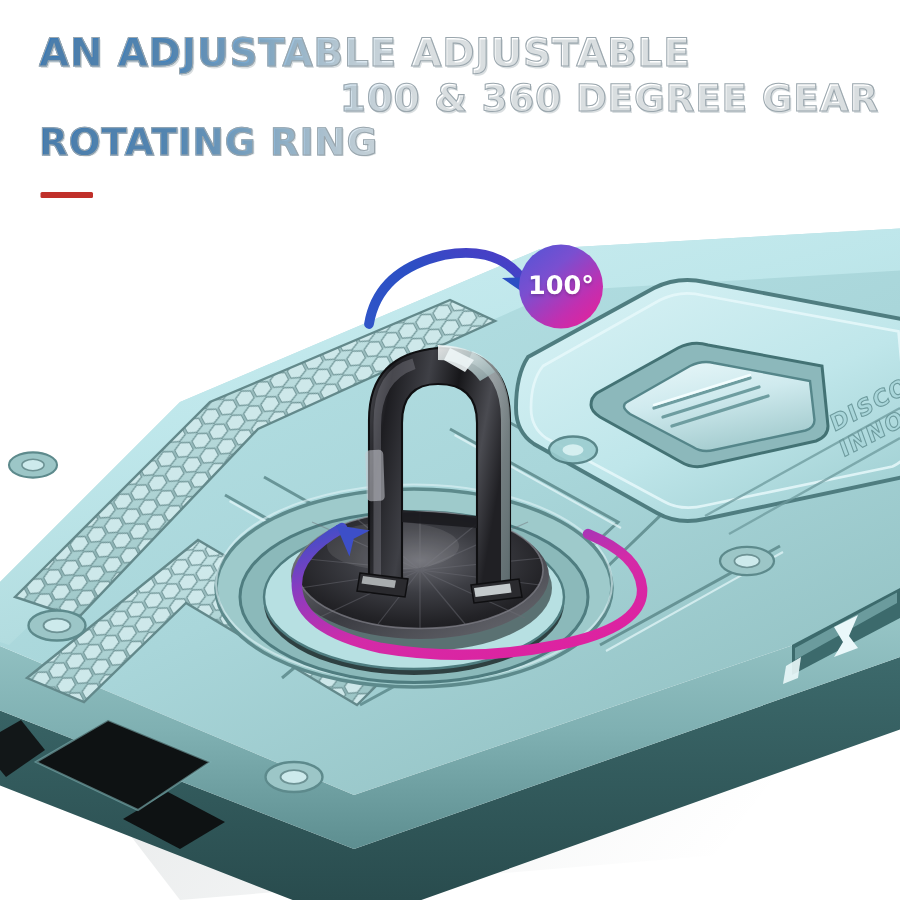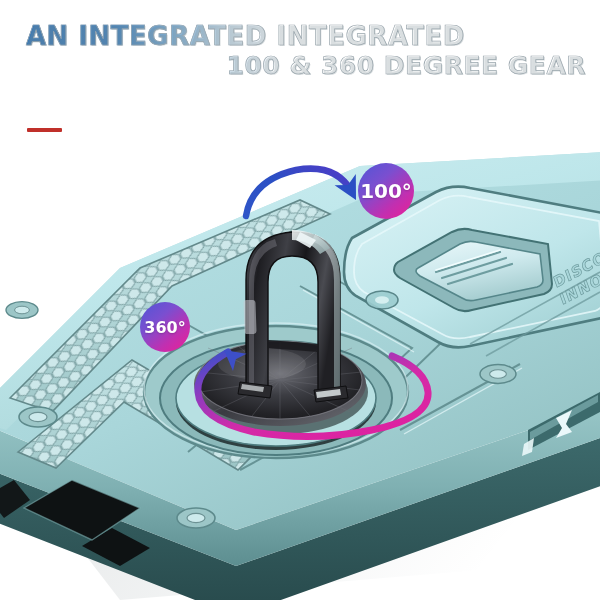--- a/index.html
+++ b/index.html
@@ -85,23 +85,23 @@
     color: #ffffff;
     font-family: "DejaVu Sans", sans-serif;
     font-weight: 700;
     display: flex;
     align-items: center;
     justify-content: center;
     z-index: 60;
     text-shadow: 0 1px 2px rgba(0,0,0,0.18);
   }
   #badge-100 {
-    left: 358px; top: 163px;
+    left: 346px; top: 163px;
     width: 56px; height: 56px;
-    font-size: 20px;
+    font-size: 17px;
   }
   #badge-360 {
     left: 140px; top: 302px;
     width: 50px; height: 50px;
     font-size: 16px;
   }
 
   
   .arrow-svg {
     position: absolute;
@@ -395,22 +395,22 @@
              Q 252 180 296 170
              Q 336 163 352 192" fill="none" stroke="url(#gTilt)" stroke-width="6.5" stroke-linecap="round"></path>
 
     <g transform="translate(356,200) rotate(152)">
       <path d="M 0 0 L -12 23 L 0 17 L 12 23 Z" fill="#2b4fc4"></path>
     </g>
   </svg>
 
   <div class="badge" id="badge-100">100°</div>
 
-  <div class="badge" id="badge-360">360°</div>
 
   <div id="headline">
-    <div class="hl-line l1">AN INTEGRATED INTEGRATED</div>
+    <div class="hl-line l1">AN ADJUSTABLE ADJUSTABLE</div>
     <div class="hl-line l2">100 &amp; 360 DEGREE GEAR</div>
+    <div class="hl-line l3">ROTATING RING</div>
   </div>
 
   <div id="rule"></div>
 
 </div>
 
 </body></html>

